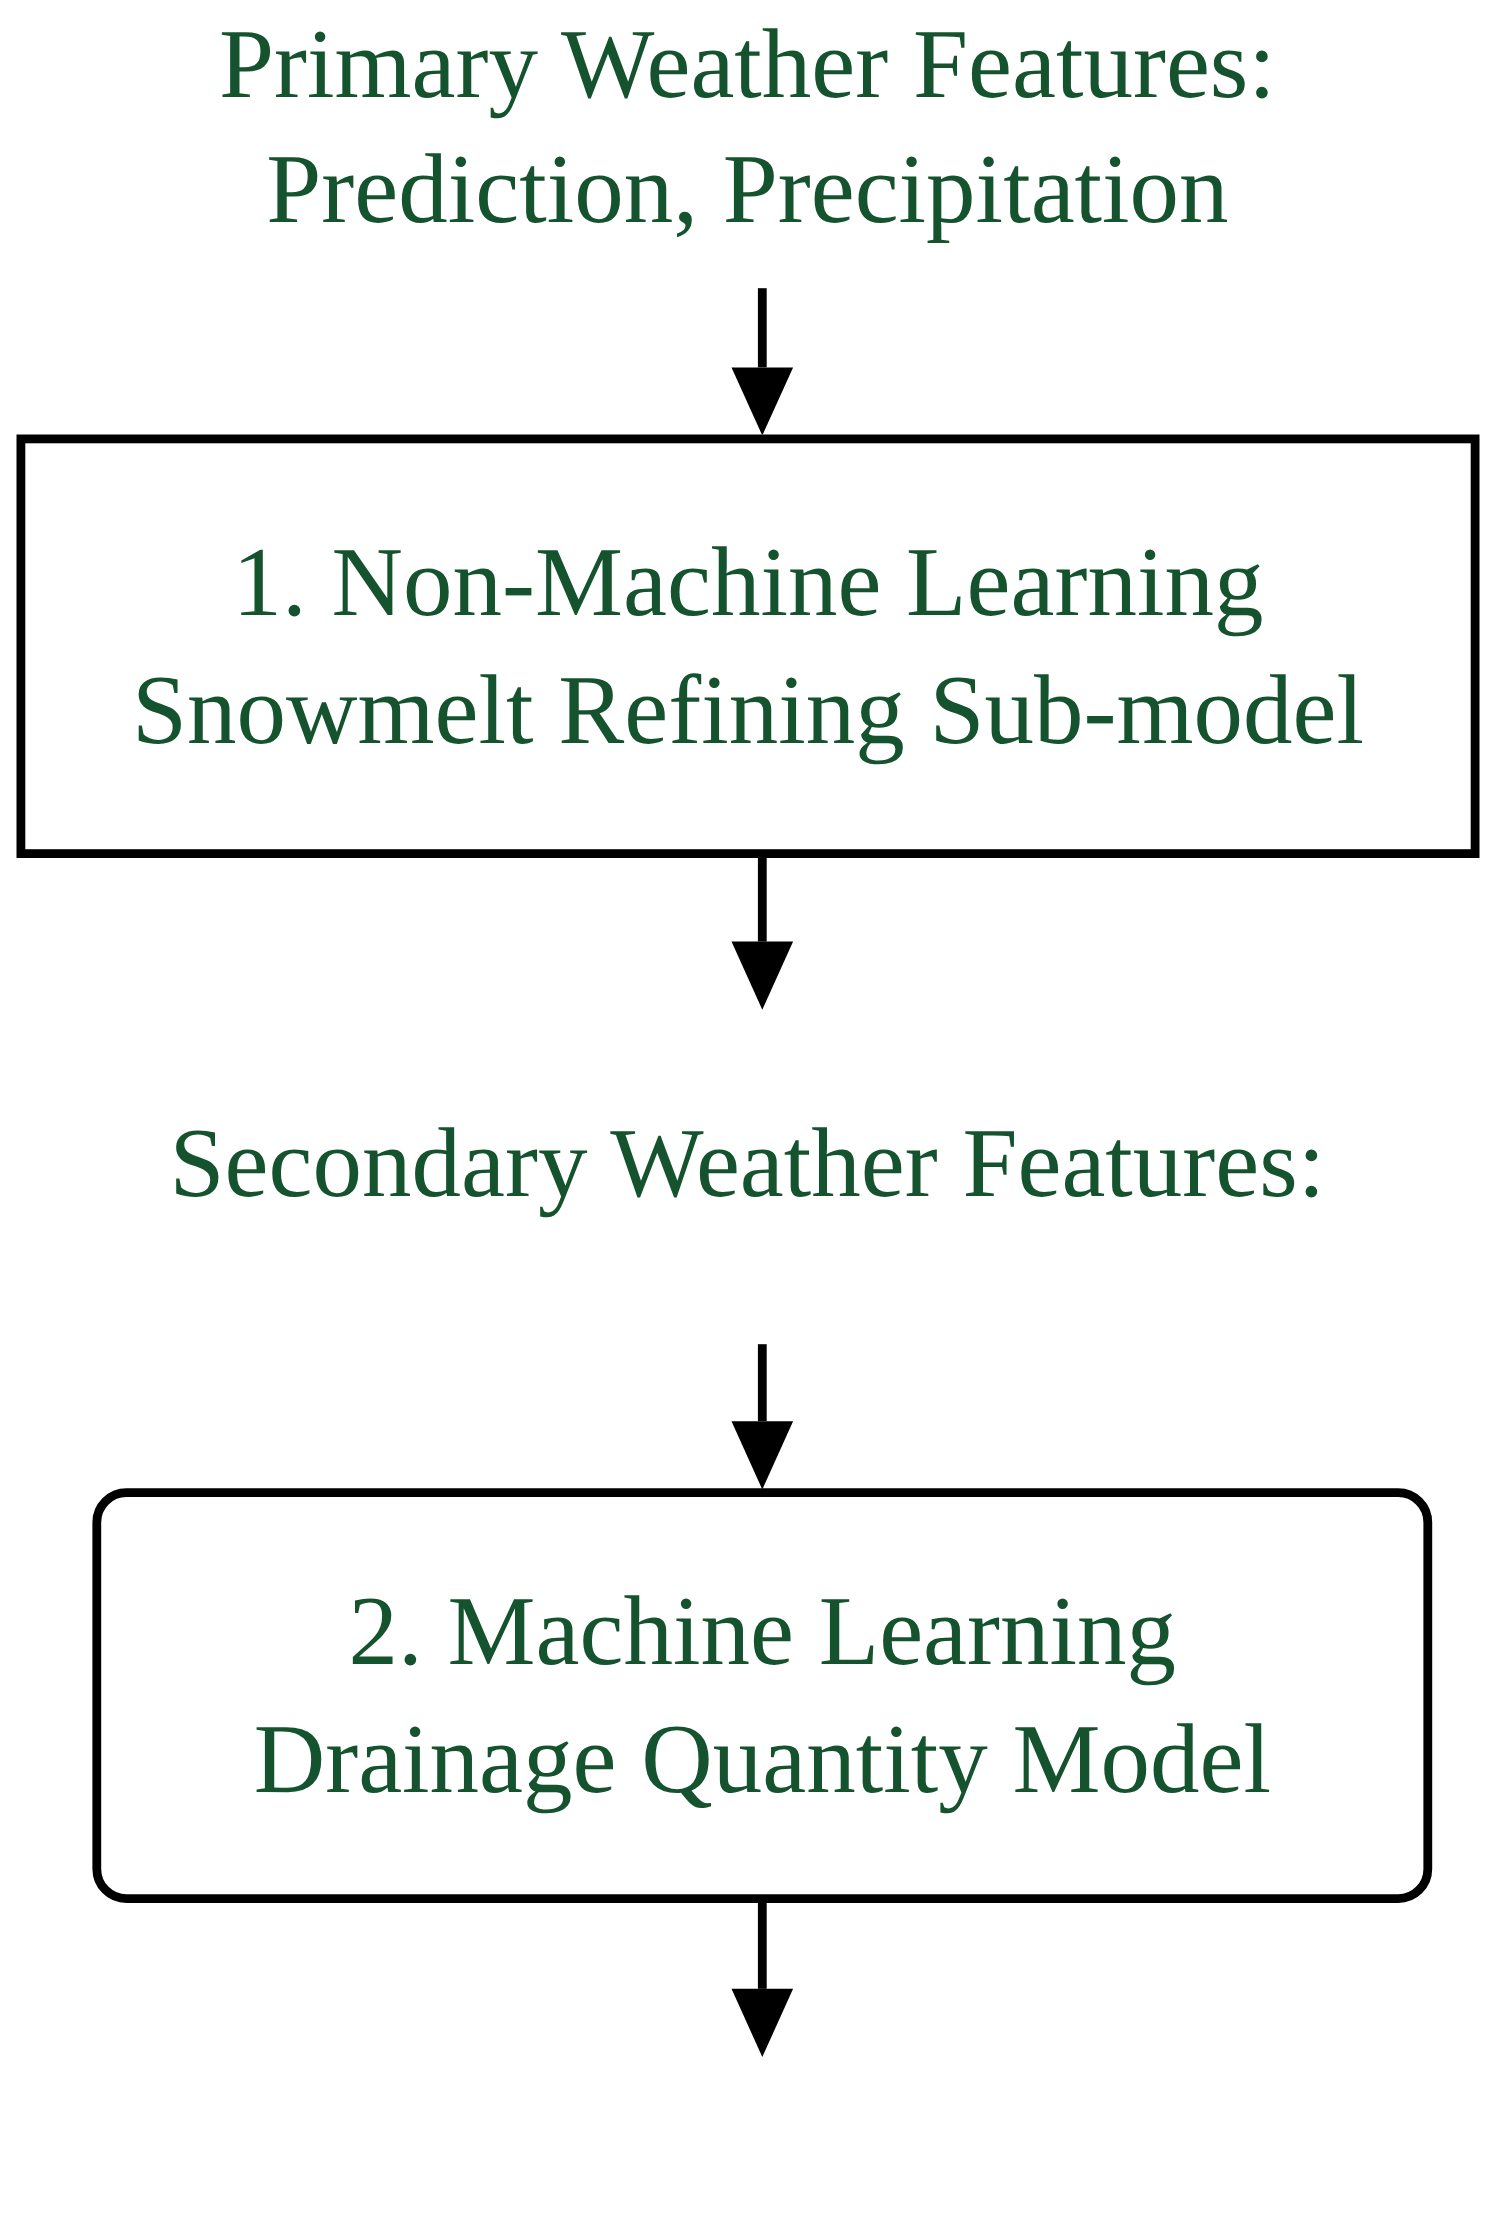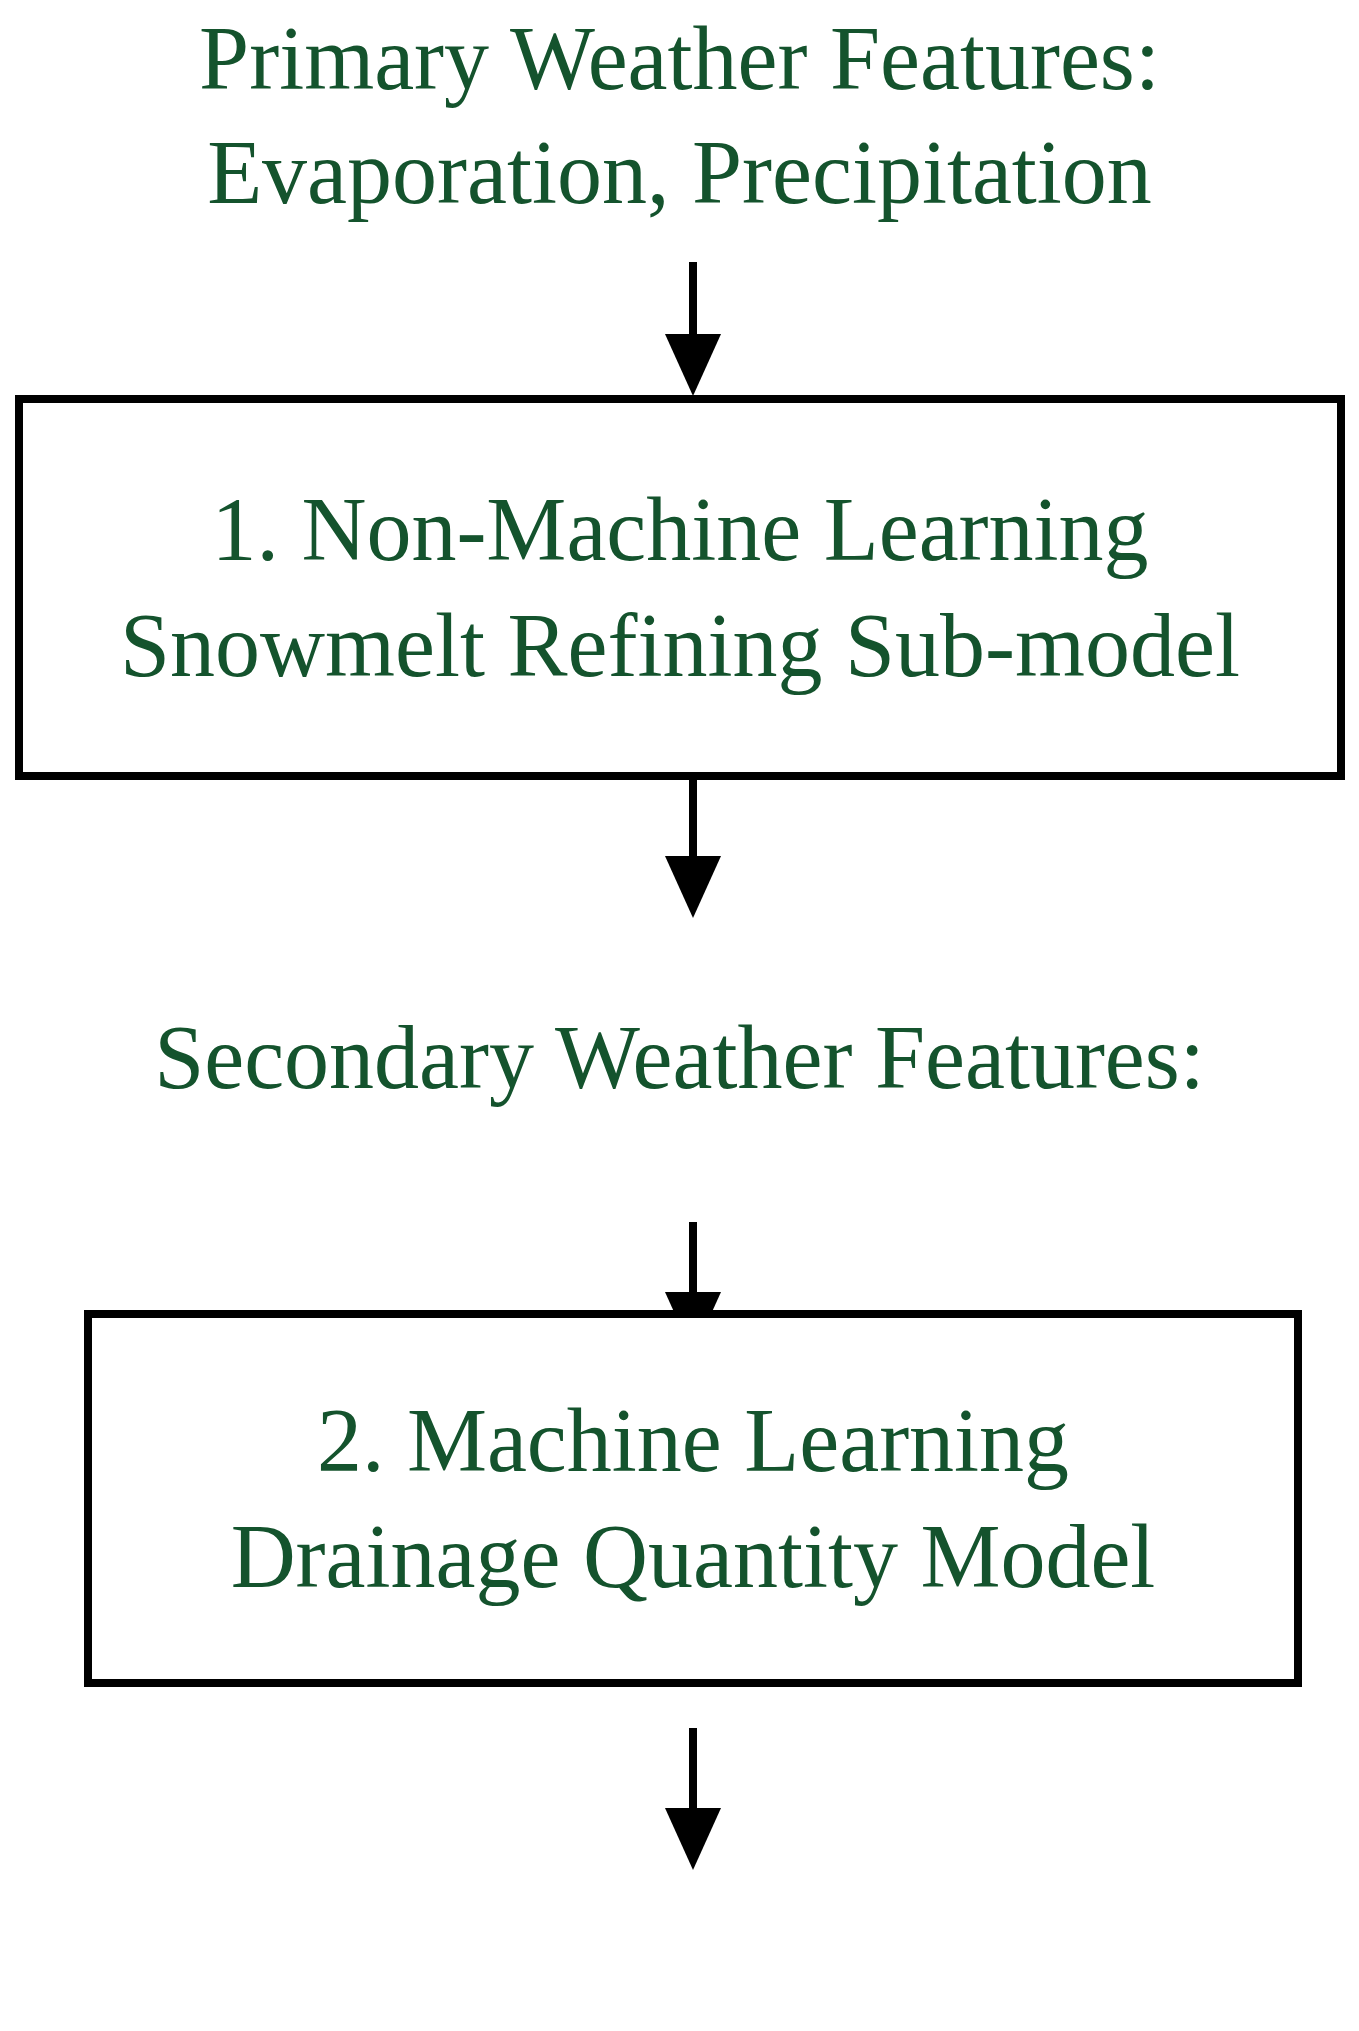--- a/index.html
+++ b/index.html
@@ -33,21 +33,21 @@
     display: flex;
     flex-direction: column;
     justify-content: center;
     align-items: center;
     text-align: center;
     font-size: 90px;
     line-height: 116px;
     white-space: nowrap;
   }
   #box-1 { top: 395px; left: 15px;  width: 1330px; height: 385px; }
-  #box-2 { top: 1310px; left: 84px; width: 1218px; height: 377px; }
+  #box-2 { top: 1353px; left: 84px; width: 1218px; height: 377px; border-radius: 31px; }
 
   #text-primary    { top: 2px; }
   #text-secondary  { top: 1001px; }
   #text-prediction { top: 1908px; }
 
   .arrow {
     position: absolute;
     left: 693px;
     transform: translateX(-50%);
     display: flex;
@@ -70,21 +70,21 @@
   #arrow-3 { top: 1222px; } #arrow-3 .stem { height: 70px; }
   #arrow-4 { top: 1728px; } #arrow-4 .stem { height: 80px; }
 </style>
 </head>
 <body>
 
 <div id="canvas">
 
   <div id="text-primary" class="text-node">
     <div>Primary Weather Features:</div>
-    <div>Evaporation, Precipitation</div>
+    <div>Prediction, Precipitation</div>
   </div>
 
   <div id="arrow-1" class="arrow">
     <div class="stem"></div>
     <div class="head"></div>
   </div>
 
   <div id="box-1" class="box-node">
     <div>1. Non-Machine Learning</div>
     <div>Snowmelt Refining Sub-model</div>

